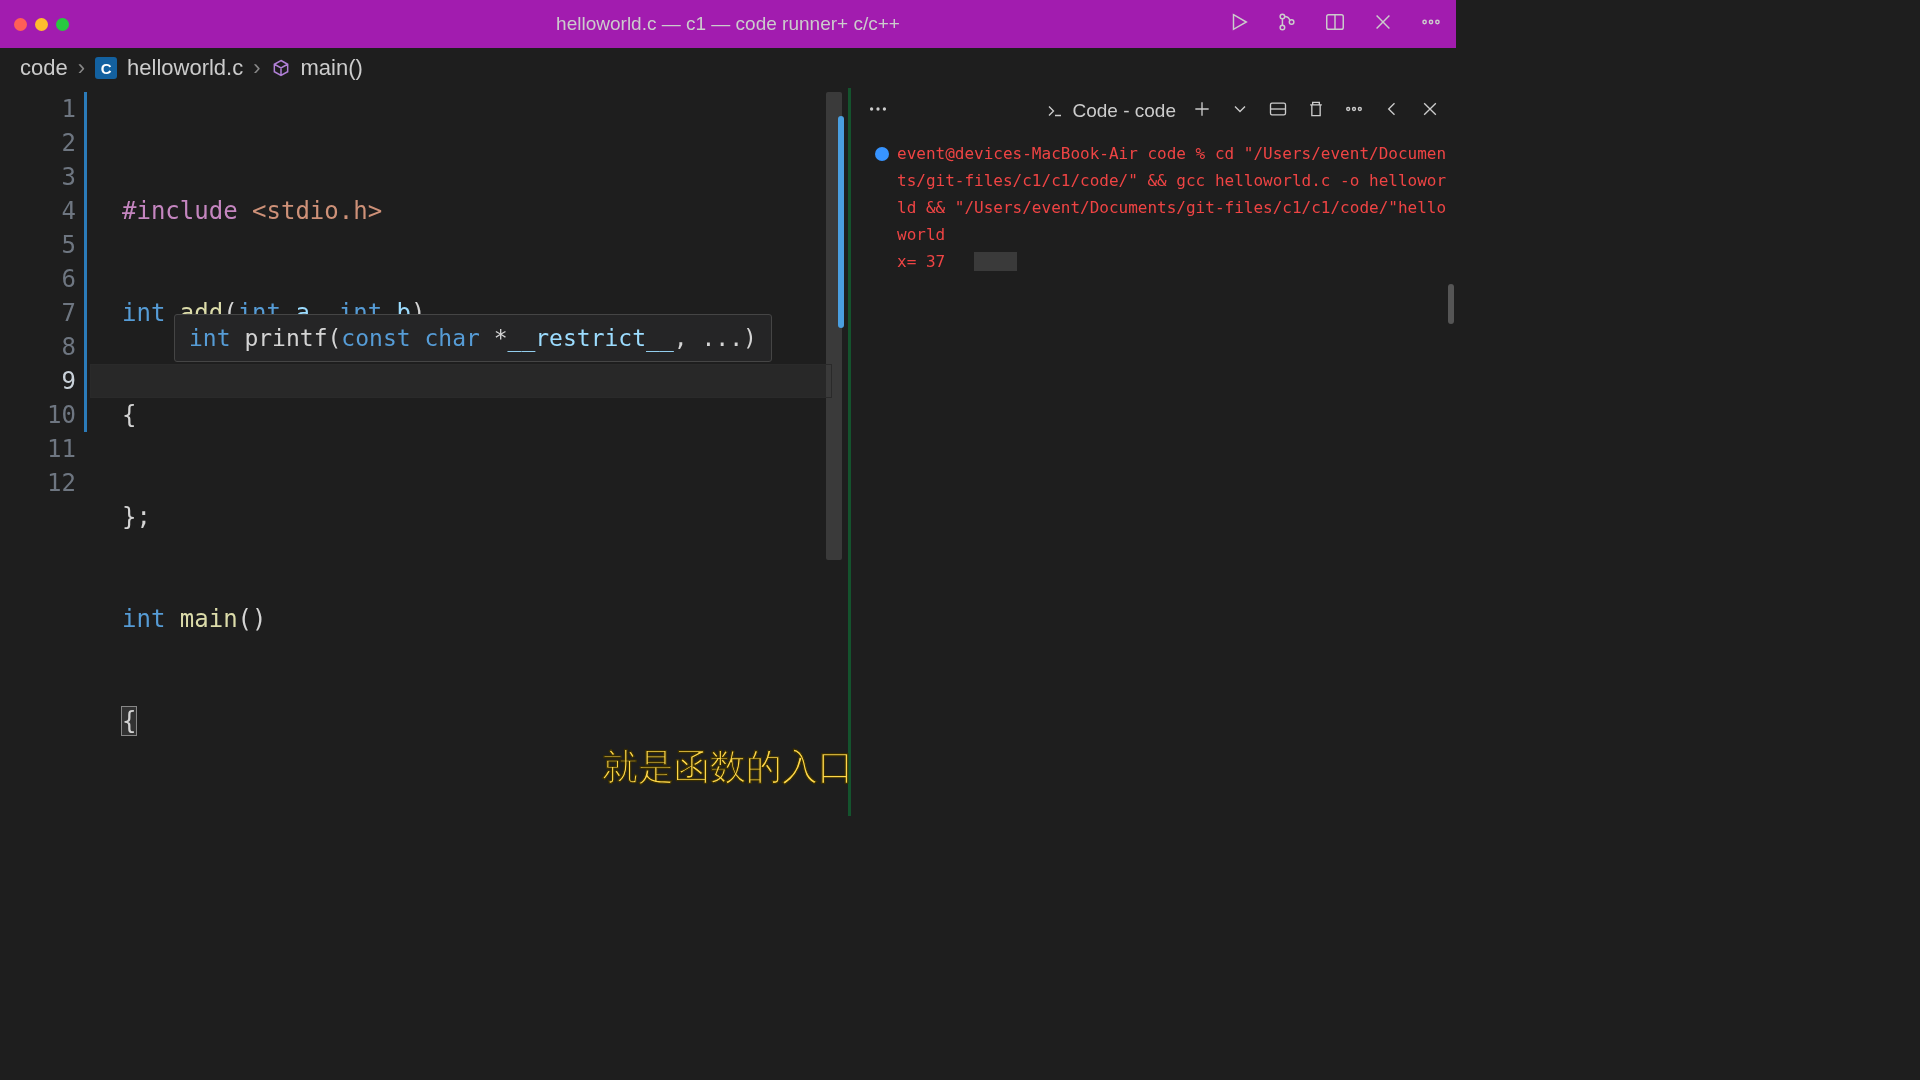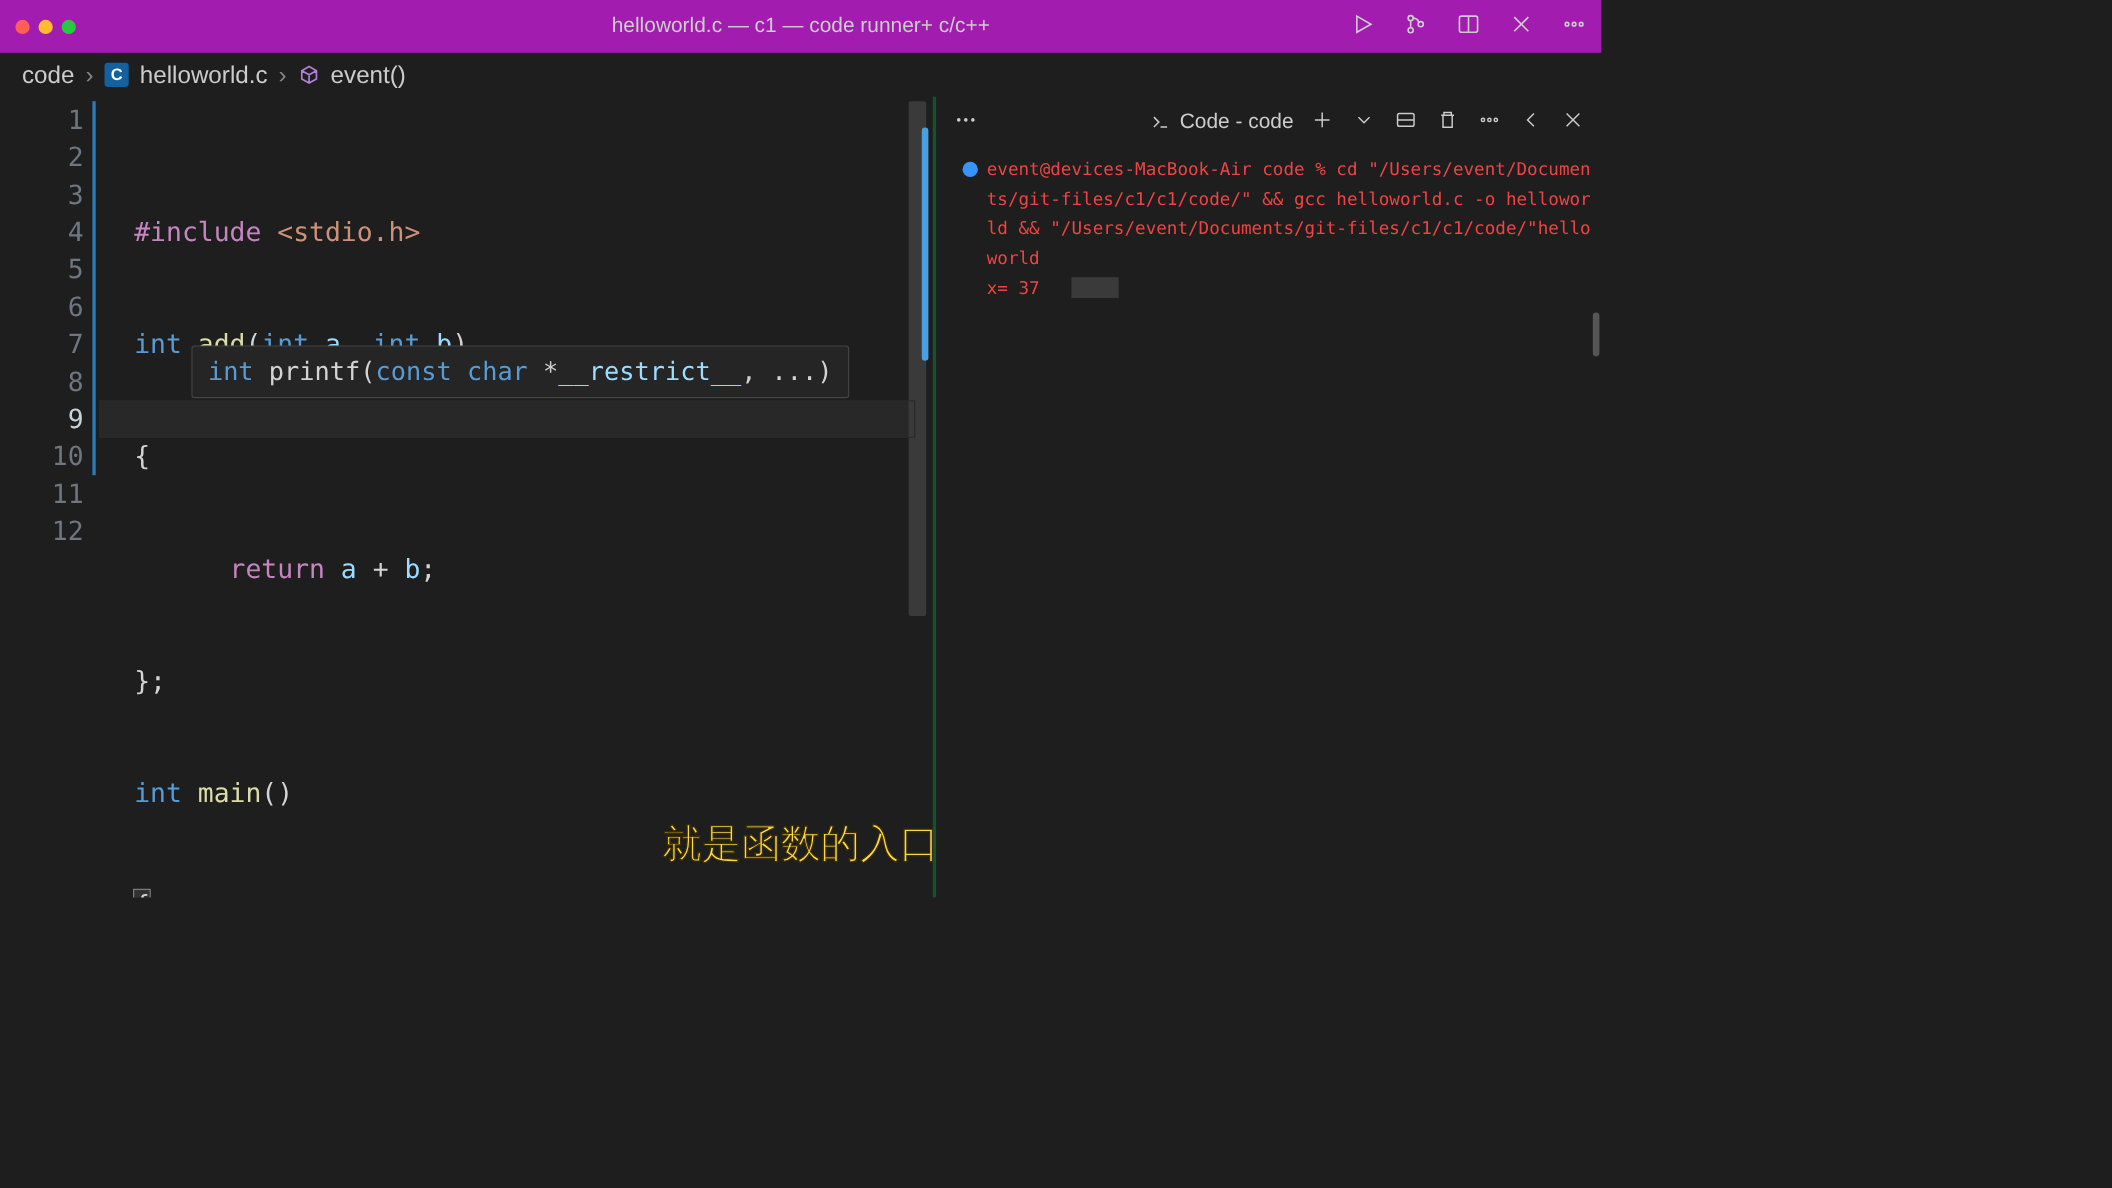--- a/index.html
+++ b/index.html
@@ -227,21 +227,21 @@
 
 <div class="breadcrumb">
   <span>code</span>
   <span class="bc-sep">›</span>
   <span class="bc-c-icon">C</span>
   <span>helloworld.c</span>
   <span class="bc-sep">›</span>
   <svg class="bc-sym" viewBox="0 0 24 24" fill="none" stroke="#b180d7" stroke-width="1.8">
       <path d="M12 3 L20 7.5 L20 16.5 L12 21 L4 16.5 L4 7.5 Z M4 7.5 L12 12 L20 7.5 M12 12 L12 21"></path>
     </svg>
-  <span>event()</span>
+  <span>main()</span>
 </div>
 
 <div class="main">
 
   <div class="editor-pane">
     <div class="change-bar"></div>
     <div class="minimap"></div>
     <div class="gutter">
       <div>1</div>
         <div>2</div>
@@ -254,21 +254,20 @@
         <div class="active">9</div>
         <div>10</div>
         <div>11</div>
         <div>12</div>
     </div>
     <div class="code-area">
       <div class="line-hl"></div>
       <div class="code-line"><span class="tok-pp">#include</span> <span class="tok-str">&lt;stdio.h&gt;</span></div>
       <div class="code-line"><span class="tok-kw">int</span> <span class="tok-fn">add</span>(<span class="tok-kw">int</span> <span class="tok-var">a</span>, <span class="tok-kw">int</span> <span class="tok-var">b</span>)</div>
       <div class="code-line"><span>{</span></div>
-      <div class="code-line">      <span class="tok-pp">return</span> <span class="tok-var">a</span> <span>+</span> <span class="tok-var">b</span><span>;</span></div>
       <div class="code-line"><span>}</span><span>;</span></div>
       <div class="code-line"><span class="tok-kw">int</span> <span class="tok-fn">main</span><span>()</span></div>
       <div class="code-line"><span class="bracket-hl">{</span></div>
       <div class="code-line"></div>
       <div class="code-line">      <span class="tok-fn">printf</span><span class="tok-str">("x= </span><span class="tok-var">%d</span><span class="tok-esc">\n</span><span class="tok-str">", </span><span class="tok-var">x</span><span>);</span></div>
       
       
       
 
       <div class="param-hint">

